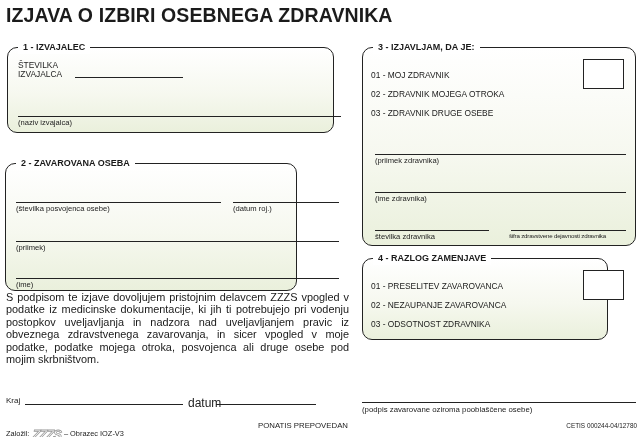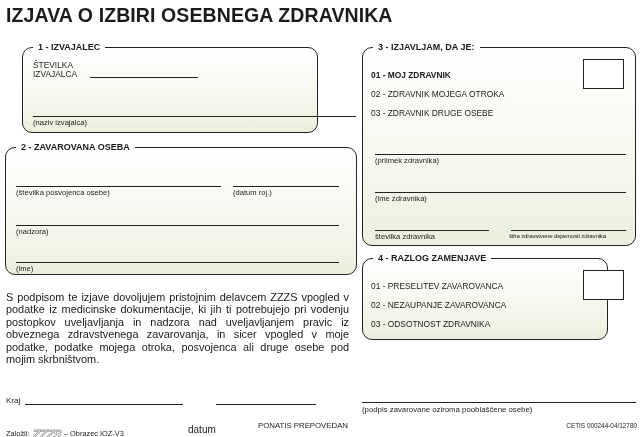--- a/index.html
+++ b/index.html
@@ -29,45 +29,45 @@
   .consent { position: absolute; left: 6px; top: 291px; width: 343px; font-size: 10.9px; line-height: 12.4px; text-align: justify; color: #1a1a1a; }
 
   .small { position: absolute; font-size: 7.4px; color: #222; white-space: nowrap; }
   .logo { display: inline-block; vertical-align: middle; font-weight: bold; font-style: italic; font-size: 13px; color: #fff; -webkit-text-stroke: 0.8px #9a9a9a; letter-spacing: -1px; margin: 7px 3px; }
 </style>
 </head>
 <body>
 
 <div class="title">IZJAVA O IZBIRI OSEBNEGA ZDRAVNIKA</div>
 
-<div class="box" style="left:22px; top:47px; width:296px; height:86px;">
+<div class="box" style="left:7px; top:47px; width:327px; height:86px;">
   <div class="box-legend">1 - IZVAJALEC</div>
   <div class="label" style="left:10px; top:12px;">ŠTEVILKA</div>
   <div class="label" style="left:10px; top:21px;">IZVAJALCA</div>
   <div class="line" style="left:67px; top:29px; width:108px;"></div>
   <div class="line" style="left:10px; top:68px; width:323px;"></div>
   <div class="caption" style="left:10px; top:70px; width:323px;">(naziv izvajalca)</div>
 </div>
 
-<div class="box" style="left:5px; top:147px; width:352px; height:128px;">
+<div class="box" style="left:5px; top:163px; width:292px; height:128px;">
   <div class="box-legend">2 - ZAVAROVANA OSEBA</div>
   <div class="line" style="left:10px; top:38px; width:205px;"></div>
   <div class="caption" style="left:10px; top:40px; width:205px;">(številka posvojenca osebe)</div>
   <div class="line" style="left:227px; top:38px; width:106px;"></div>
   <div class="caption" style="left:227px; top:40px; width:106px;">(datum roj.)</div>
   <div class="line" style="left:10px; top:77px; width:323px;"></div>
-  <div class="caption" style="left:10px; top:79px; width:323px;">(nadzora)</div>
+  <div class="caption" style="left:10px; top:79px; width:323px;">(priimek)</div>
   <div class="line" style="left:10px; top:114px; width:323px;"></div>
   <div class="caption" style="left:10px; top:116px; width:323px;">(ime)</div>
 </div>
 
 <div class="box" style="left:362px; top:47px; width:274px; height:199px;">
   <div class="box-legend">3 - IZJAVLJAM, DA JE:</div>
   <div class="checkbox" style="left:220px; top:11px;"></div>
-  <div class="option" style="left:8px; top:22px;font-weight:bold;">01 - MOJ ZDRAVNIK</div>
+  <div class="option" style="left:8px; top:22px;">01 - MOJ ZDRAVNIK</div>
   <div class="option" style="left:8px; top:41px;">02 - ZDRAVNIK MOJEGA OTROKA</div>
   <div class="option" style="left:8px; top:60px;">03 - ZDRAVNIK DRUGE OSEBE</div>
   <div class="line" style="left:12px; top:106px; width:251px;"></div>
   <div class="caption" style="left:12px; top:108px; width:251px;">(priimek zdravnika)</div>
   <div class="line" style="left:12px; top:144px; width:251px;"></div>
   <div class="caption" style="left:12px; top:146px; width:251px;">(ime zdravnika)</div>
   <div class="line" style="left:12px; top:182px; width:114px;"></div>
   <div class="caption" style="left:12px; top:184px; width:114px;">številka zdravnika</div>
   <div class="line" style="left:148px; top:182px; width:115px;"></div>
   <div class="caption" style="left:146px; top:184px; width:120px; font-size:6.2px; letter-spacing:-0.2px;">šifra zdravstvene dejavnosti zdravnika</div>
@@ -78,21 +78,21 @@
   <div class="checkbox" style="left:220px; top:11px;"></div>
   <div class="option" style="left:8px; top:22px;">01 - PRESELITEV ZAVAROVANCA</div>
   <div class="option" style="left:8px; top:41px;">02 - NEZAUPANJE ZAVAROVANCA</div>
   <div class="option" style="left:8px; top:60px;">03 - ODSOTNOST ZDRAVNIKA</div>
 </div>
 
 <div class="consent">S podpisom te izjave dovoljujem pristojnim delavcem ZZZS vpogled v podatke iz medicinske dokumentacije, ki jih ti potrebujejo pri vodenju postopkov uveljavljanja in nadzora nad uveljavljanjem pravic iz obveznega zdravstvenega zavarovanja, in sicer vpogled v moje podatke, podatke mojega otroka, posvojenca ali druge osebe pod mojim skrbništvom.</div>
 
 <div class="small" style="left:6px; top:396px; font-size:8px;">Kraj</div>
 <div class="line" style="left:25px; top:404px; width:158px;"></div>
-<div class="small" style="left:188px; top:396px; font-size:10px;margin-top:28px;">datum</div>
+<div class="small" style="left:188px; top:396px; font-size:12px;">datum</div>
 <div class="line" style="left:216px; top:404px; width:100px;"></div>
 <div class="line" style="left:362px; top:402px; width:274px;"></div>
 <div class="caption" style="left:362px; top:405px; width:274px; font-size:7.8px;">(podpis zavarovane oziroma pooblaščene osebe)</div>
 
 <div class="small" style="left:6px; top:420px;">
   <span>Založil:</span><span class="logo">ZZZS</span><span>– Obrazec IOZ-V3</span>
 </div>
 <div class="small" style="left:258px; top:421px; font-size:7.8px;">PONATIS PREPOVEDAN</div>
 <div class="small" style="right:6px; top:422px; font-size:6.4px;">CETIS 000244-04/12780</div>
 

